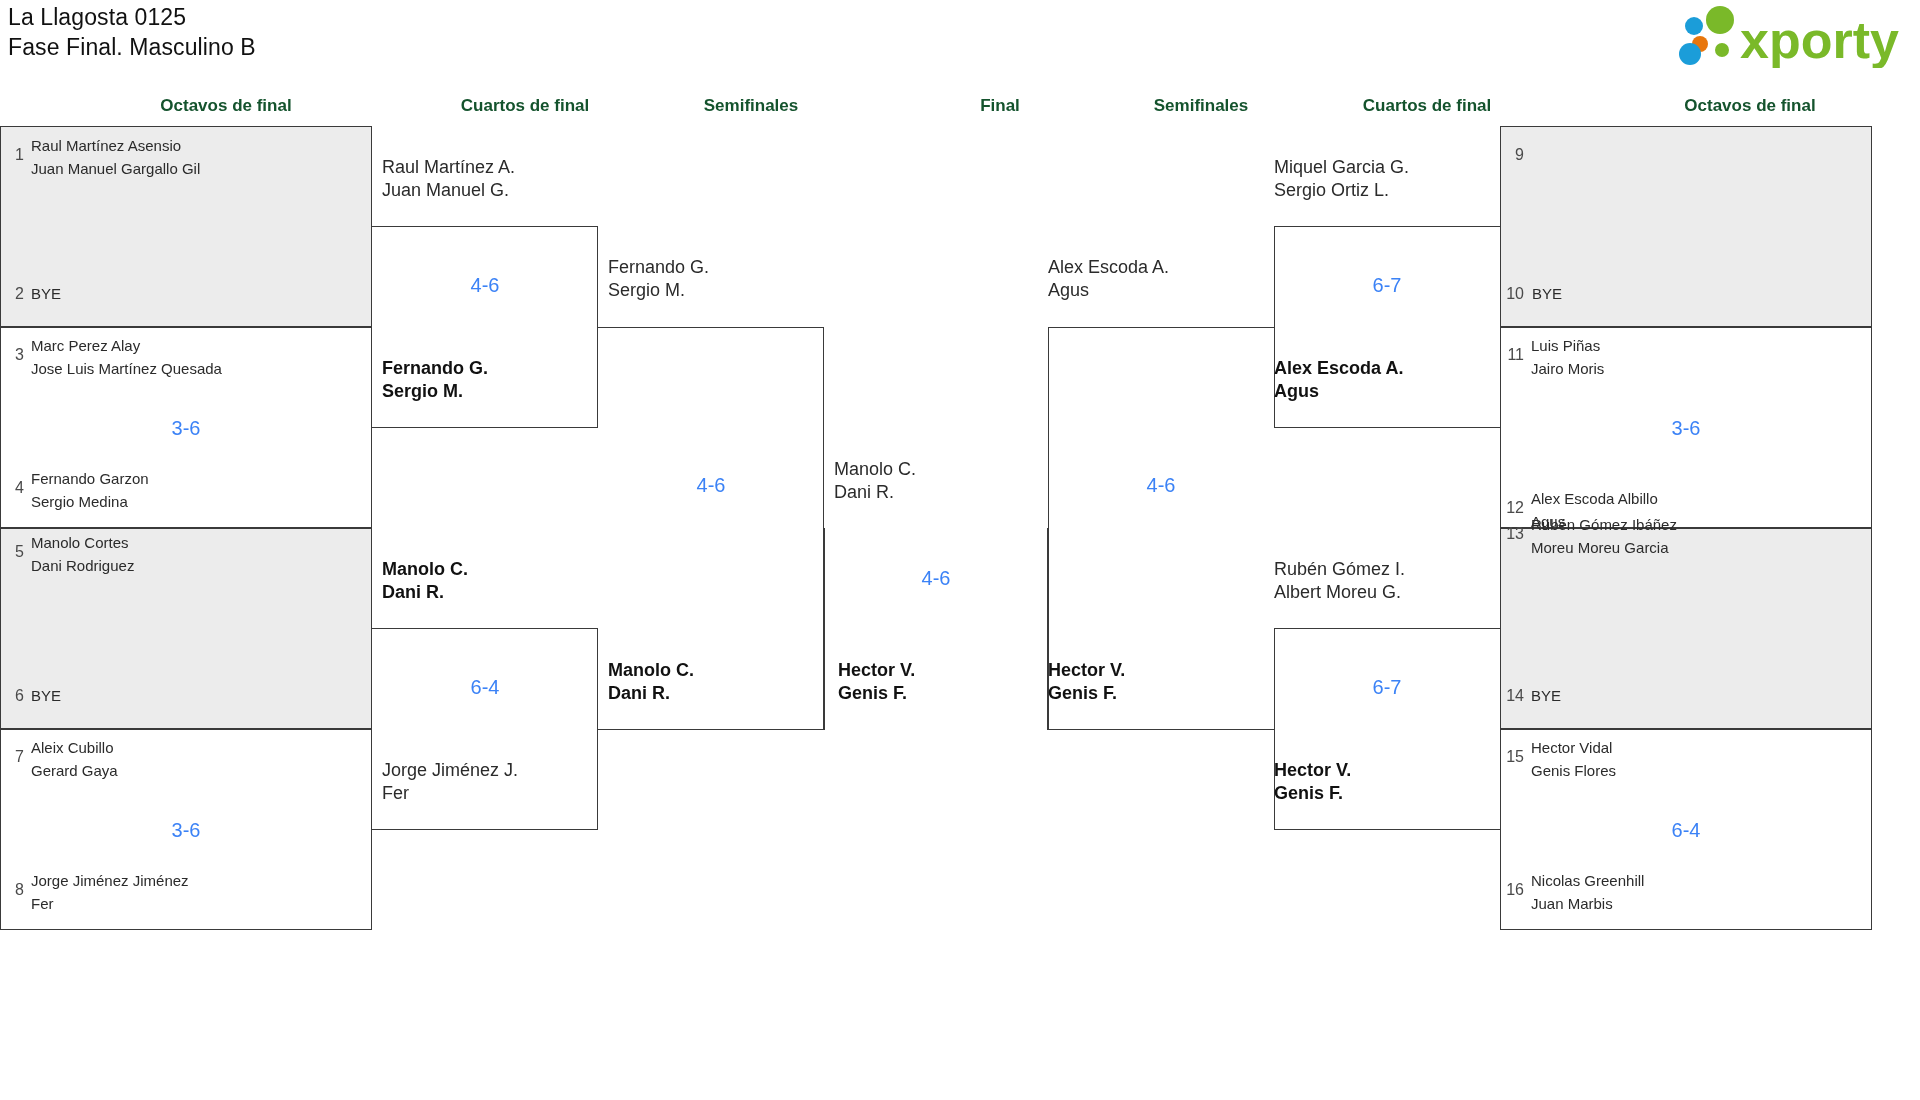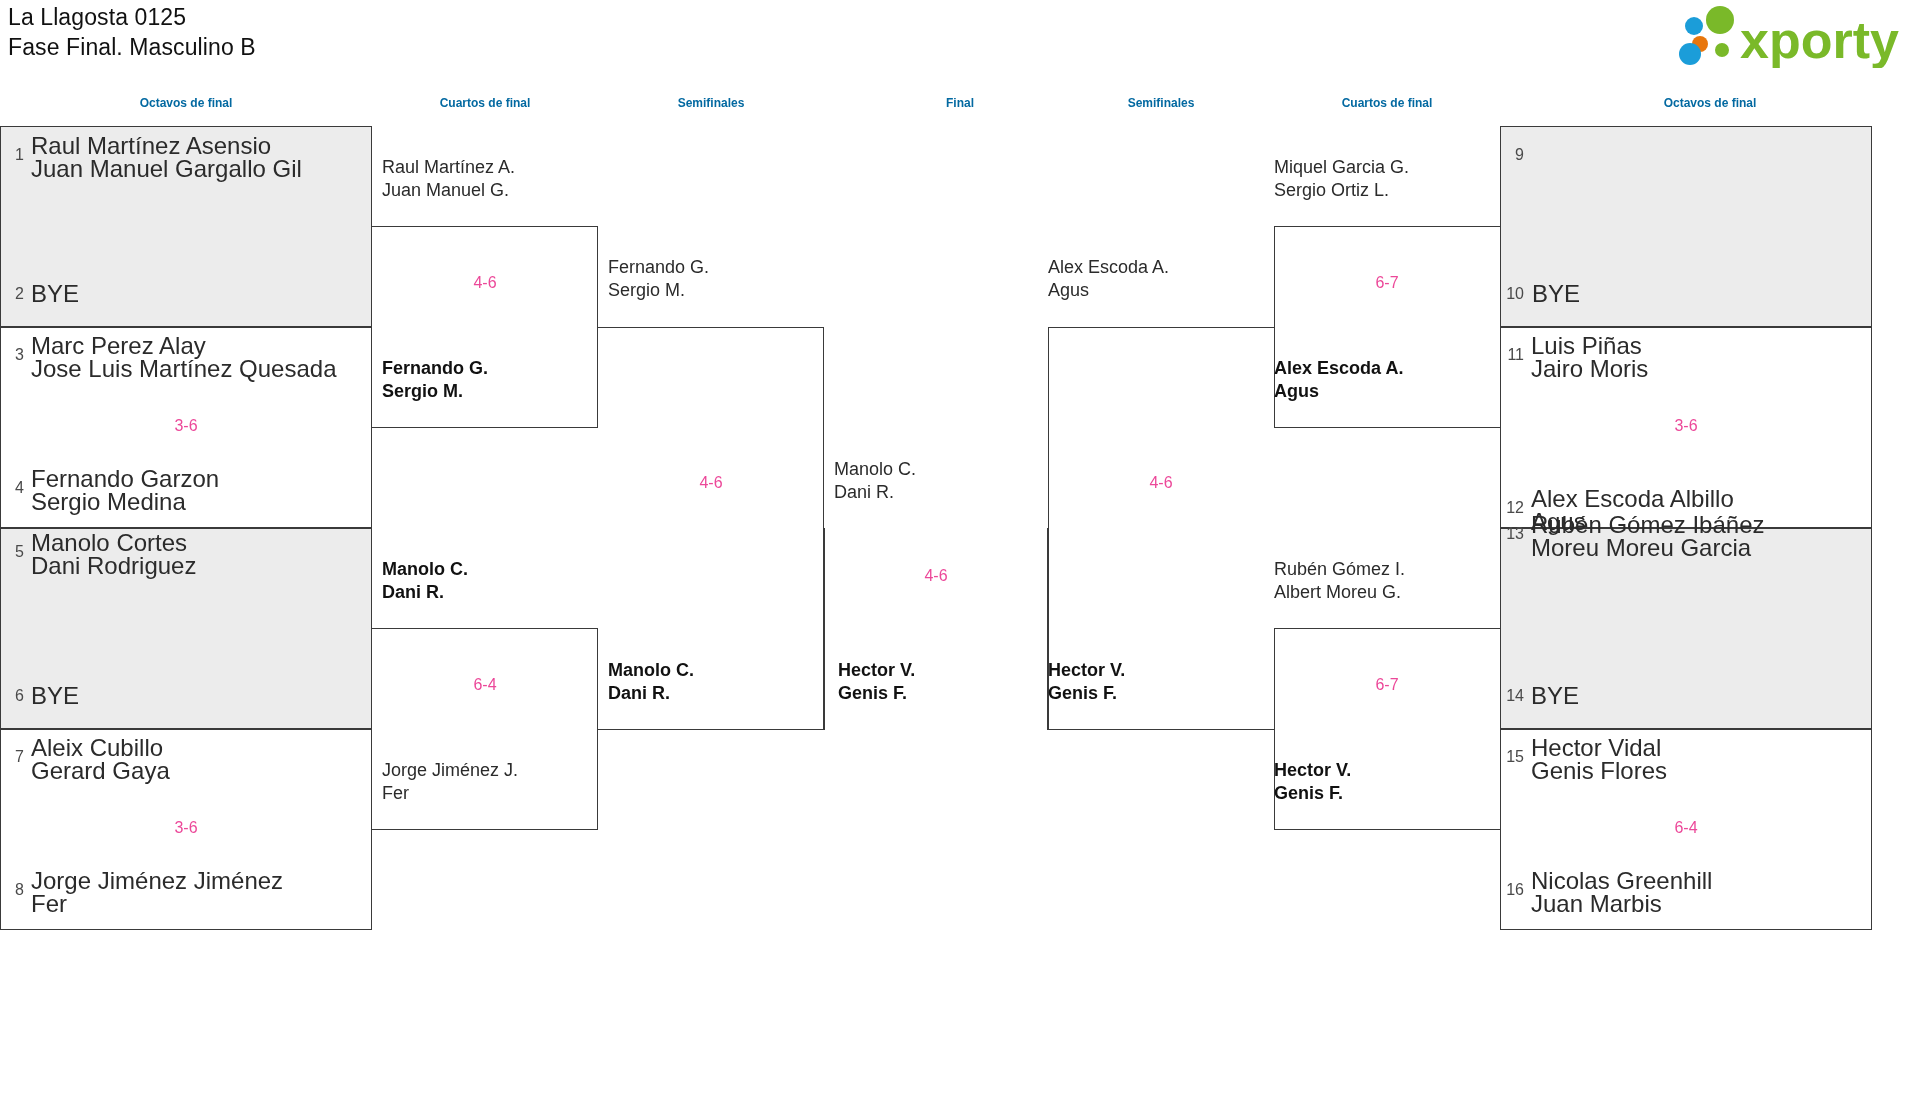--- a/index.html
+++ b/index.html
@@ -15,42 +15,42 @@
   
   .title-block { position: absolute; left: 8px; top: 2px; }
   .title-line { font-size: 23px; line-height: 30px; font-weight: 400; color: #111; letter-spacing: .1px; }
 
   .logo { position: absolute; right: 8px; top: 6px; width: 240px; height: 62px; }
   .logo svg { display: block; }
 
   
   .round-head {
     position: absolute; top: 96px;
-    font-size: 12px; font-weight: 700; color: #0369a1;
-    text-align: center; white-space: nowrap;
+    font-size: 17px; font-weight: 700; color: #14532d;
+    text-align: center; white-space: nowrap; margin-left: 40px;
   }
 
   
   .seedbox {
     position: absolute;
     border: 1px solid #3a3a3a;
     background: #ffffff;
   }
   .seedbox.shaded { background: #ececec; }
 
   .entrant { position: absolute; display: flex; align-items: flex-start; gap: 7px; }
   .entrant .seedno {
     font-size: 16px; color: #4a4a4a; min-width: 19px; text-align: right;
     line-height: 23px; padding-top: 9px;
   }
   .entrant.single .seedno { padding-top: 0; line-height: 23px; }
-  .entrant .names { font-size: 24px; line-height: 23px; color: #2b2b2b; white-space: nowrap; }
+  .entrant .names { font-size: 15px; line-height: 23px; color: #2b2b2b; white-space: nowrap; }
 
   .score {
-    position: absolute; font-size: 16px; color: #ec4899;
+    position: absolute; font-size: 20px; color: #3b82f6;
     text-align: center; white-space: nowrap;
   }
 
   
   .frame {
     position: absolute;
     border: 1px solid #3a3a3a;
     background: transparent;
   }
   .frame.no-left { border-left: none; }

